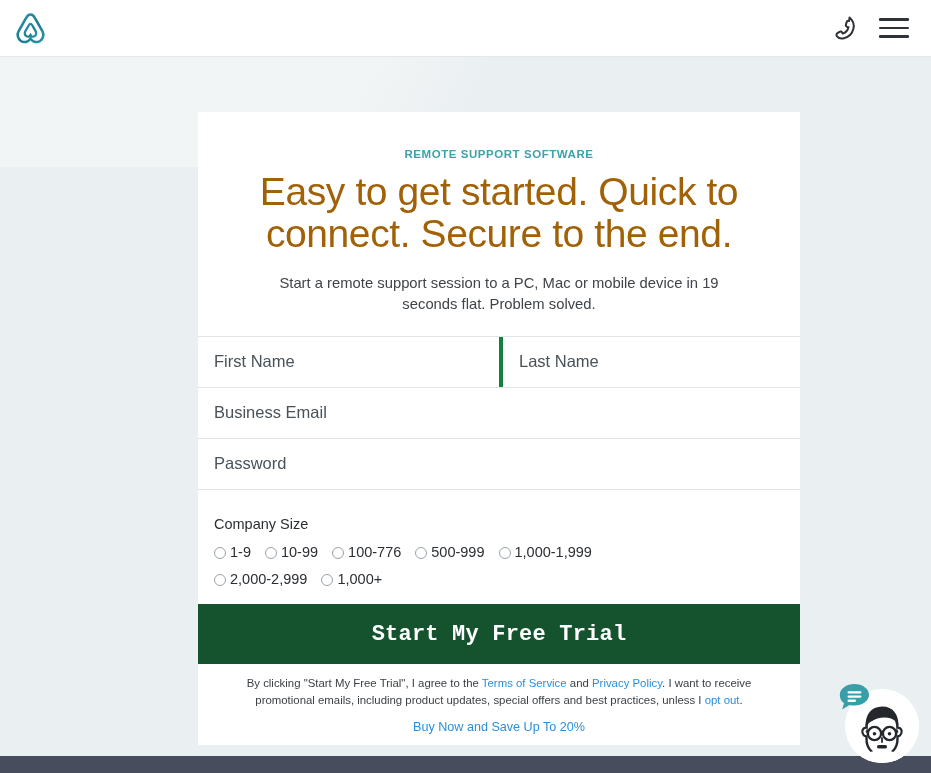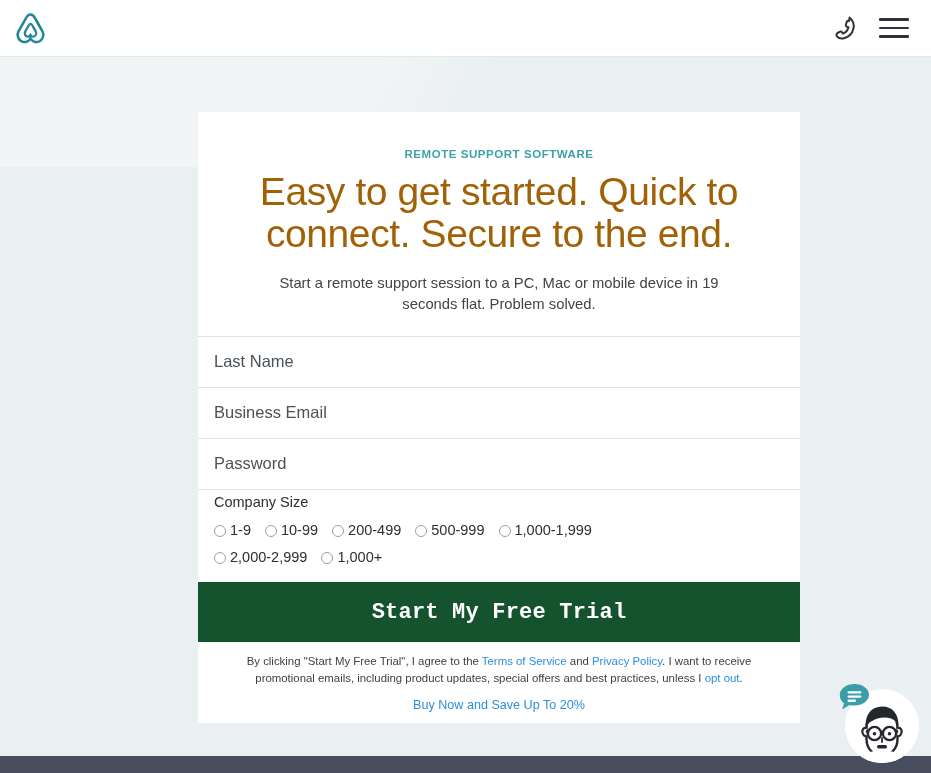--- a/index.html
+++ b/index.html
@@ -113,21 +113,21 @@
     font-family: inherit;
     font-size: 16.5px;
     color: #2b2f33;
     padding: 0 16px;
   }
   .field input::placeholder { color: #4a5258; opacity: 1; }
 
   
   .company-size {
     border-top: 1px solid #dfe4e6;
-    padding: 4px 16px 13px 16px;
+    padding: 26px 16px 13px 16px;
   }
   .company-size-label {
     font-size: 14.5px;
     color: #2b2f33;
     margin-bottom: 9px;
   }
   .radio-grid {
     display: flex;
     flex-wrap: wrap;
     gap: 4px 14px;
@@ -281,20 +281,23 @@
   <div class="card-top">
     <div class="eyebrow">REMOTE SUPPORT SOFTWARE</div>
     <h1 class="headline">Easy to get started. Quick to connect. Secure to the end.</h1>
     <p class="subhead">Start a remote support session to a PC, Mac or mobile device in 19 seconds flat. Problem solved.</p>
   </div>
 
   <form>
 
     <div class="field-row">
       <div class="field">
+        <input type="text" placeholder="First Name" style="">
+      </div>
+      <div class="field">
         <input type="text" placeholder="Last Name" style="">
       </div>
     </div>
 
     <div class="field-row">
       <div class="field">
         <input type="email" placeholder="Business Email" style="">
       </div>
     </div>
 
@@ -310,21 +313,21 @@
         <label class="radio-opt">
           <input type="radio" name="company-size" style="">
           <span>1-9</span>
         </label>
         <label class="radio-opt">
           <input type="radio" name="company-size" style="">
           <span>10-99</span>
         </label>
         <label class="radio-opt">
           <input type="radio" name="company-size" style="">
-          <span>200-499</span>
+          <span>100-776</span>
         </label>
         <label class="radio-opt">
           <input type="radio" name="company-size" style="">
           <span>500-999</span>
         </label>
         <label class="radio-opt">
           <input type="radio" name="company-size" style="">
           <span>1,000-1,999</span>
         </label>
         <label class="radio-opt">

